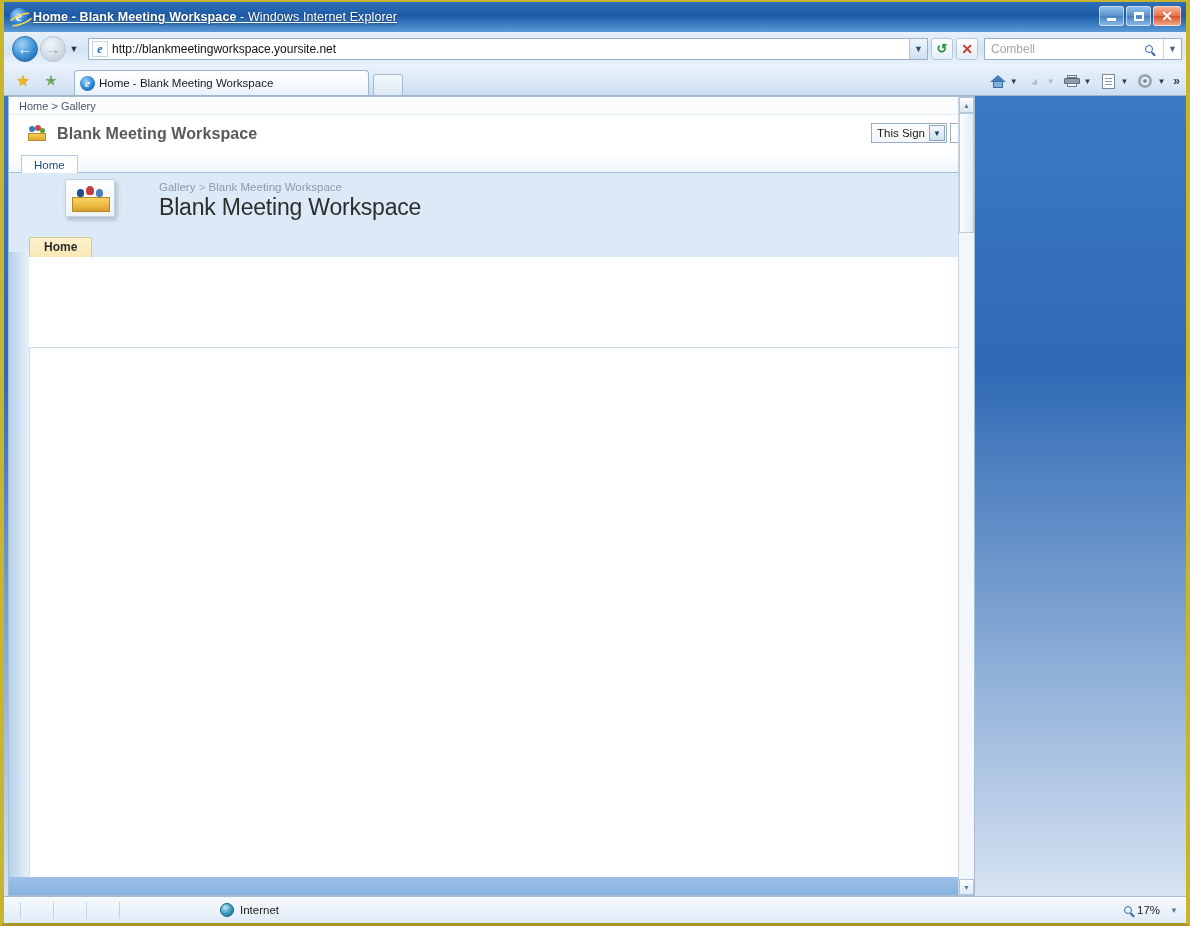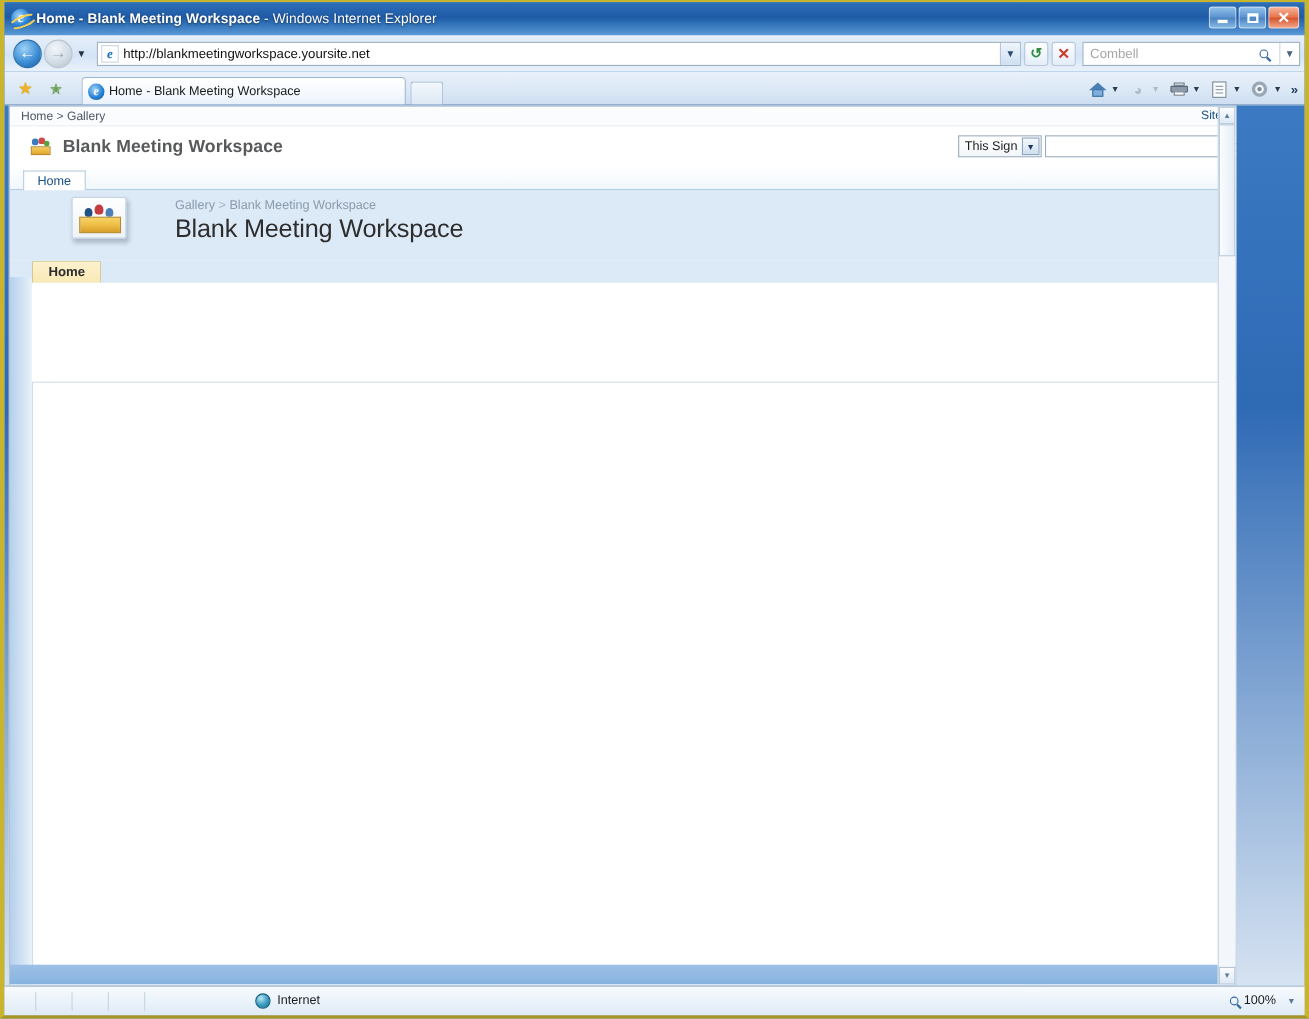--- a/index.html
+++ b/index.html
@@ -47,21 +47,21 @@
   .ie-e::after {
     content: ""; position: absolute; left: -2px; top: 6px;
     width: 22px; height: 7px; border: 2px solid #f3c53a;
     border-radius: 50%; transform: rotate(-22deg);
     border-color: #ffd34d transparent #ffd34d transparent;
     opacity: .95;
   }
   #title-text {
     color: #fff; font-size: 12.5px; font-weight: bold;
     text-shadow: 0 1px 2px rgba(0,0,0,.55);
-    white-space: nowrap; letter-spacing: .1px;
+    white-space: nowrap; letter-spacing: .1px; text-decoration: underline;
   }
   #title-text .dim { font-weight: normal; }
   #win-buttons {
     position: absolute; right: 5px; top: 4px;
     display: flex; gap: 2px;
   }
   .win-btn {
     width: 25px; height: 20px; border-radius: 3px;
     border: 1px solid rgba(255,255,255,.55);
     display: flex; align-items: center; justify-content: center;
@@ -216,21 +216,21 @@
   }
   .gear-ico::after {
     content: ""; position: absolute; left: 50%; top: 50%; width: 4px; height: 4px;
     margin: -2px 0 0 -2px; background: #7c8a98; border-radius: 50%;
   }
   #chev { color: #26405c; font-size: 12px; font-weight: bold; margin-left: 8px; margin-right: 2px; }
 
   
   #viewport {
     position: absolute; left: 4px; top: 94px;
-    width: 1116px; height: 800px;
+    width: 967px; height: 800px;
     background: #fff;
     border: 1px solid #a9bdd1;
     overflow: hidden;
   }
   #pagearea {
     position: absolute; left: 0; top: 0;
     width: 1154px; height: 798px;
     background: #fff;
     overflow: hidden;
   }
@@ -415,21 +415,21 @@
     background: linear-gradient(to right, #fbfdff, #e2ecf6);
     border: 1px solid #bacbda;
   }
 
   
   #statusbar {
     position: absolute; left: 0; bottom: 0;
     width: 1182px; height: 27px;
     background: linear-gradient(to bottom, #f7fafd 0%, #eaf2fa 55%, #dfebf6 100%);
     border-top: 1px solid #a9bdd1;
-    display: flex; align-items: center; padding-left: 12px;
+    display: flex; align-items: center;
   }
   .st-sep { width: 1px; height: 17px; background: #c6d4e2; margin: 0 16px; }
   #st-zone {
     margin-left: 84px; display: flex; align-items: center;
     font-size: 11.5px; color: #1d1d1d;
   }
   #st-globe {
     width: 14px; height: 14px; border-radius: 50%; margin-right: 6px;
     background: radial-gradient(circle at 35% 30%, #bfe8f5 0%, #3fa0c4 50%, #156d8e 100%);
     border: 1px solid #0f5e7c;
@@ -645,18 +645,18 @@
     <span class="st-sep"></span>
     <span class="st-sep"></span>
     <span class="st-sep"></span>
     <span class="st-sep"></span>
     <div id="st-zone">
       <span id="st-globe"></span>
       <span>Internet</span>
     </div>
     <div id="st-zoom">
       <span class="mag"></span>
-      <span>100%</span>
+      <span>17%</span>
       <span class="caret">▼</span>
     </div>
   </div>
 
 </div>
 
 </body></html>

